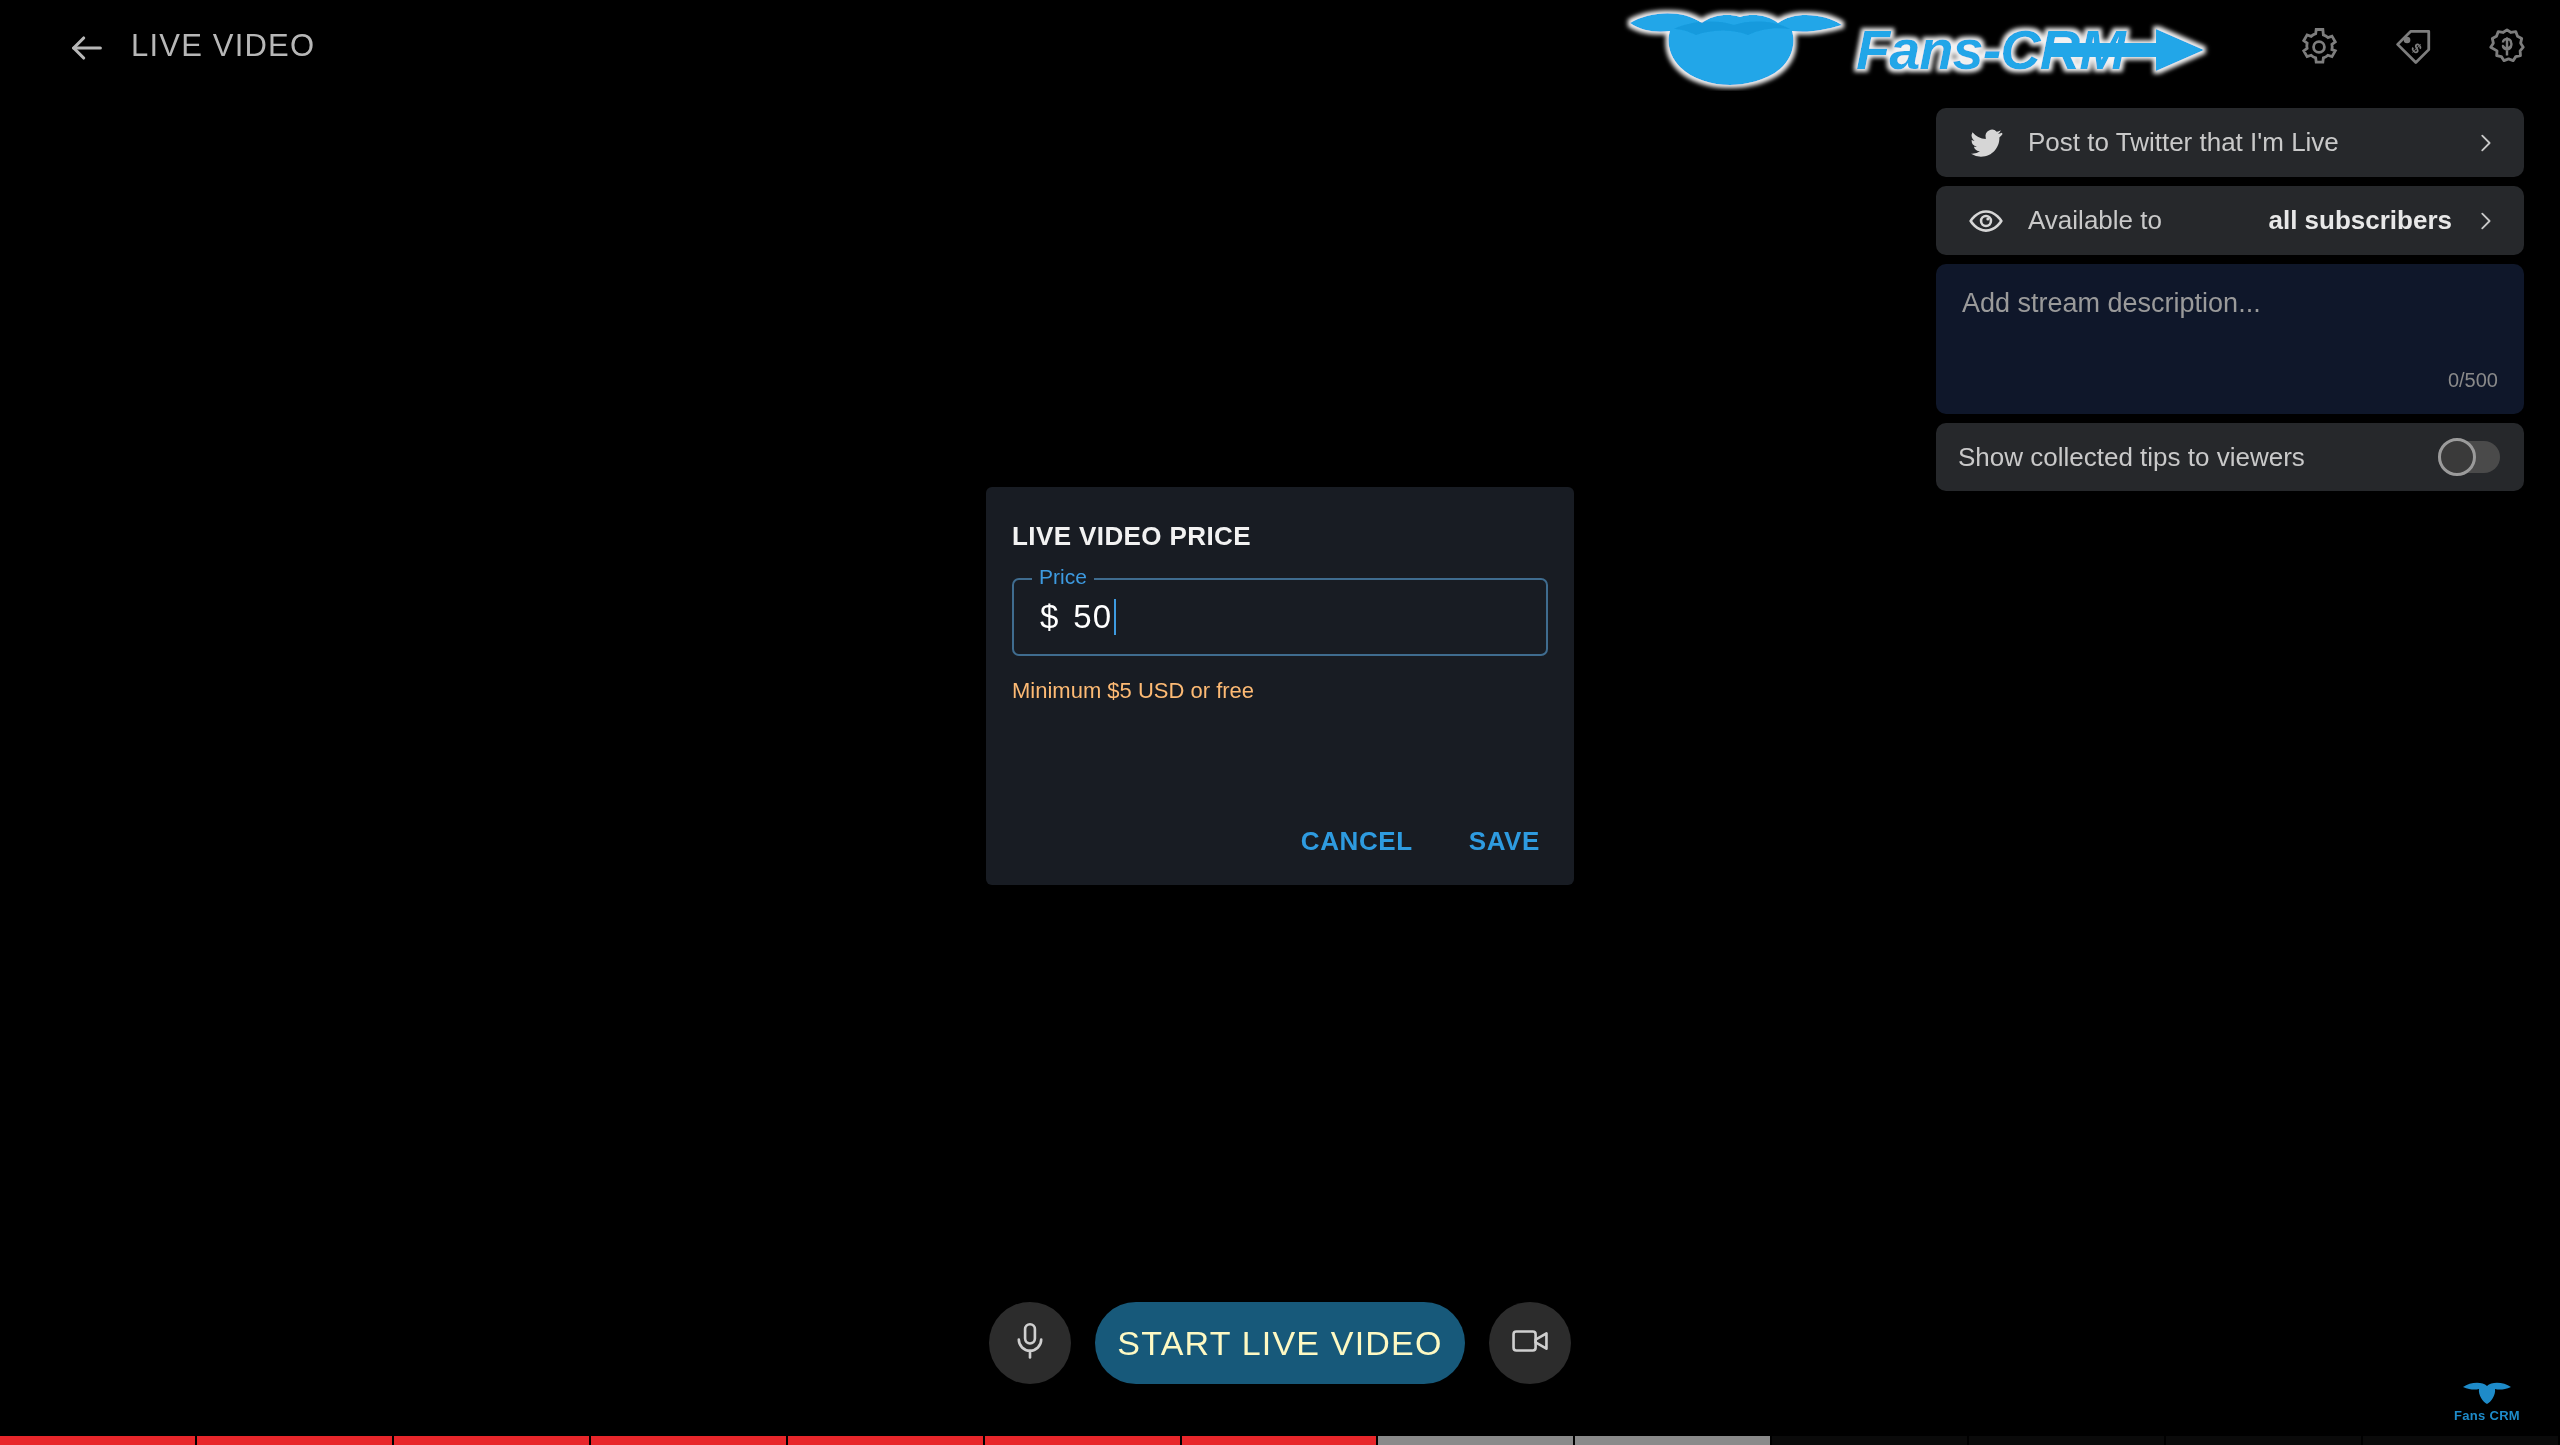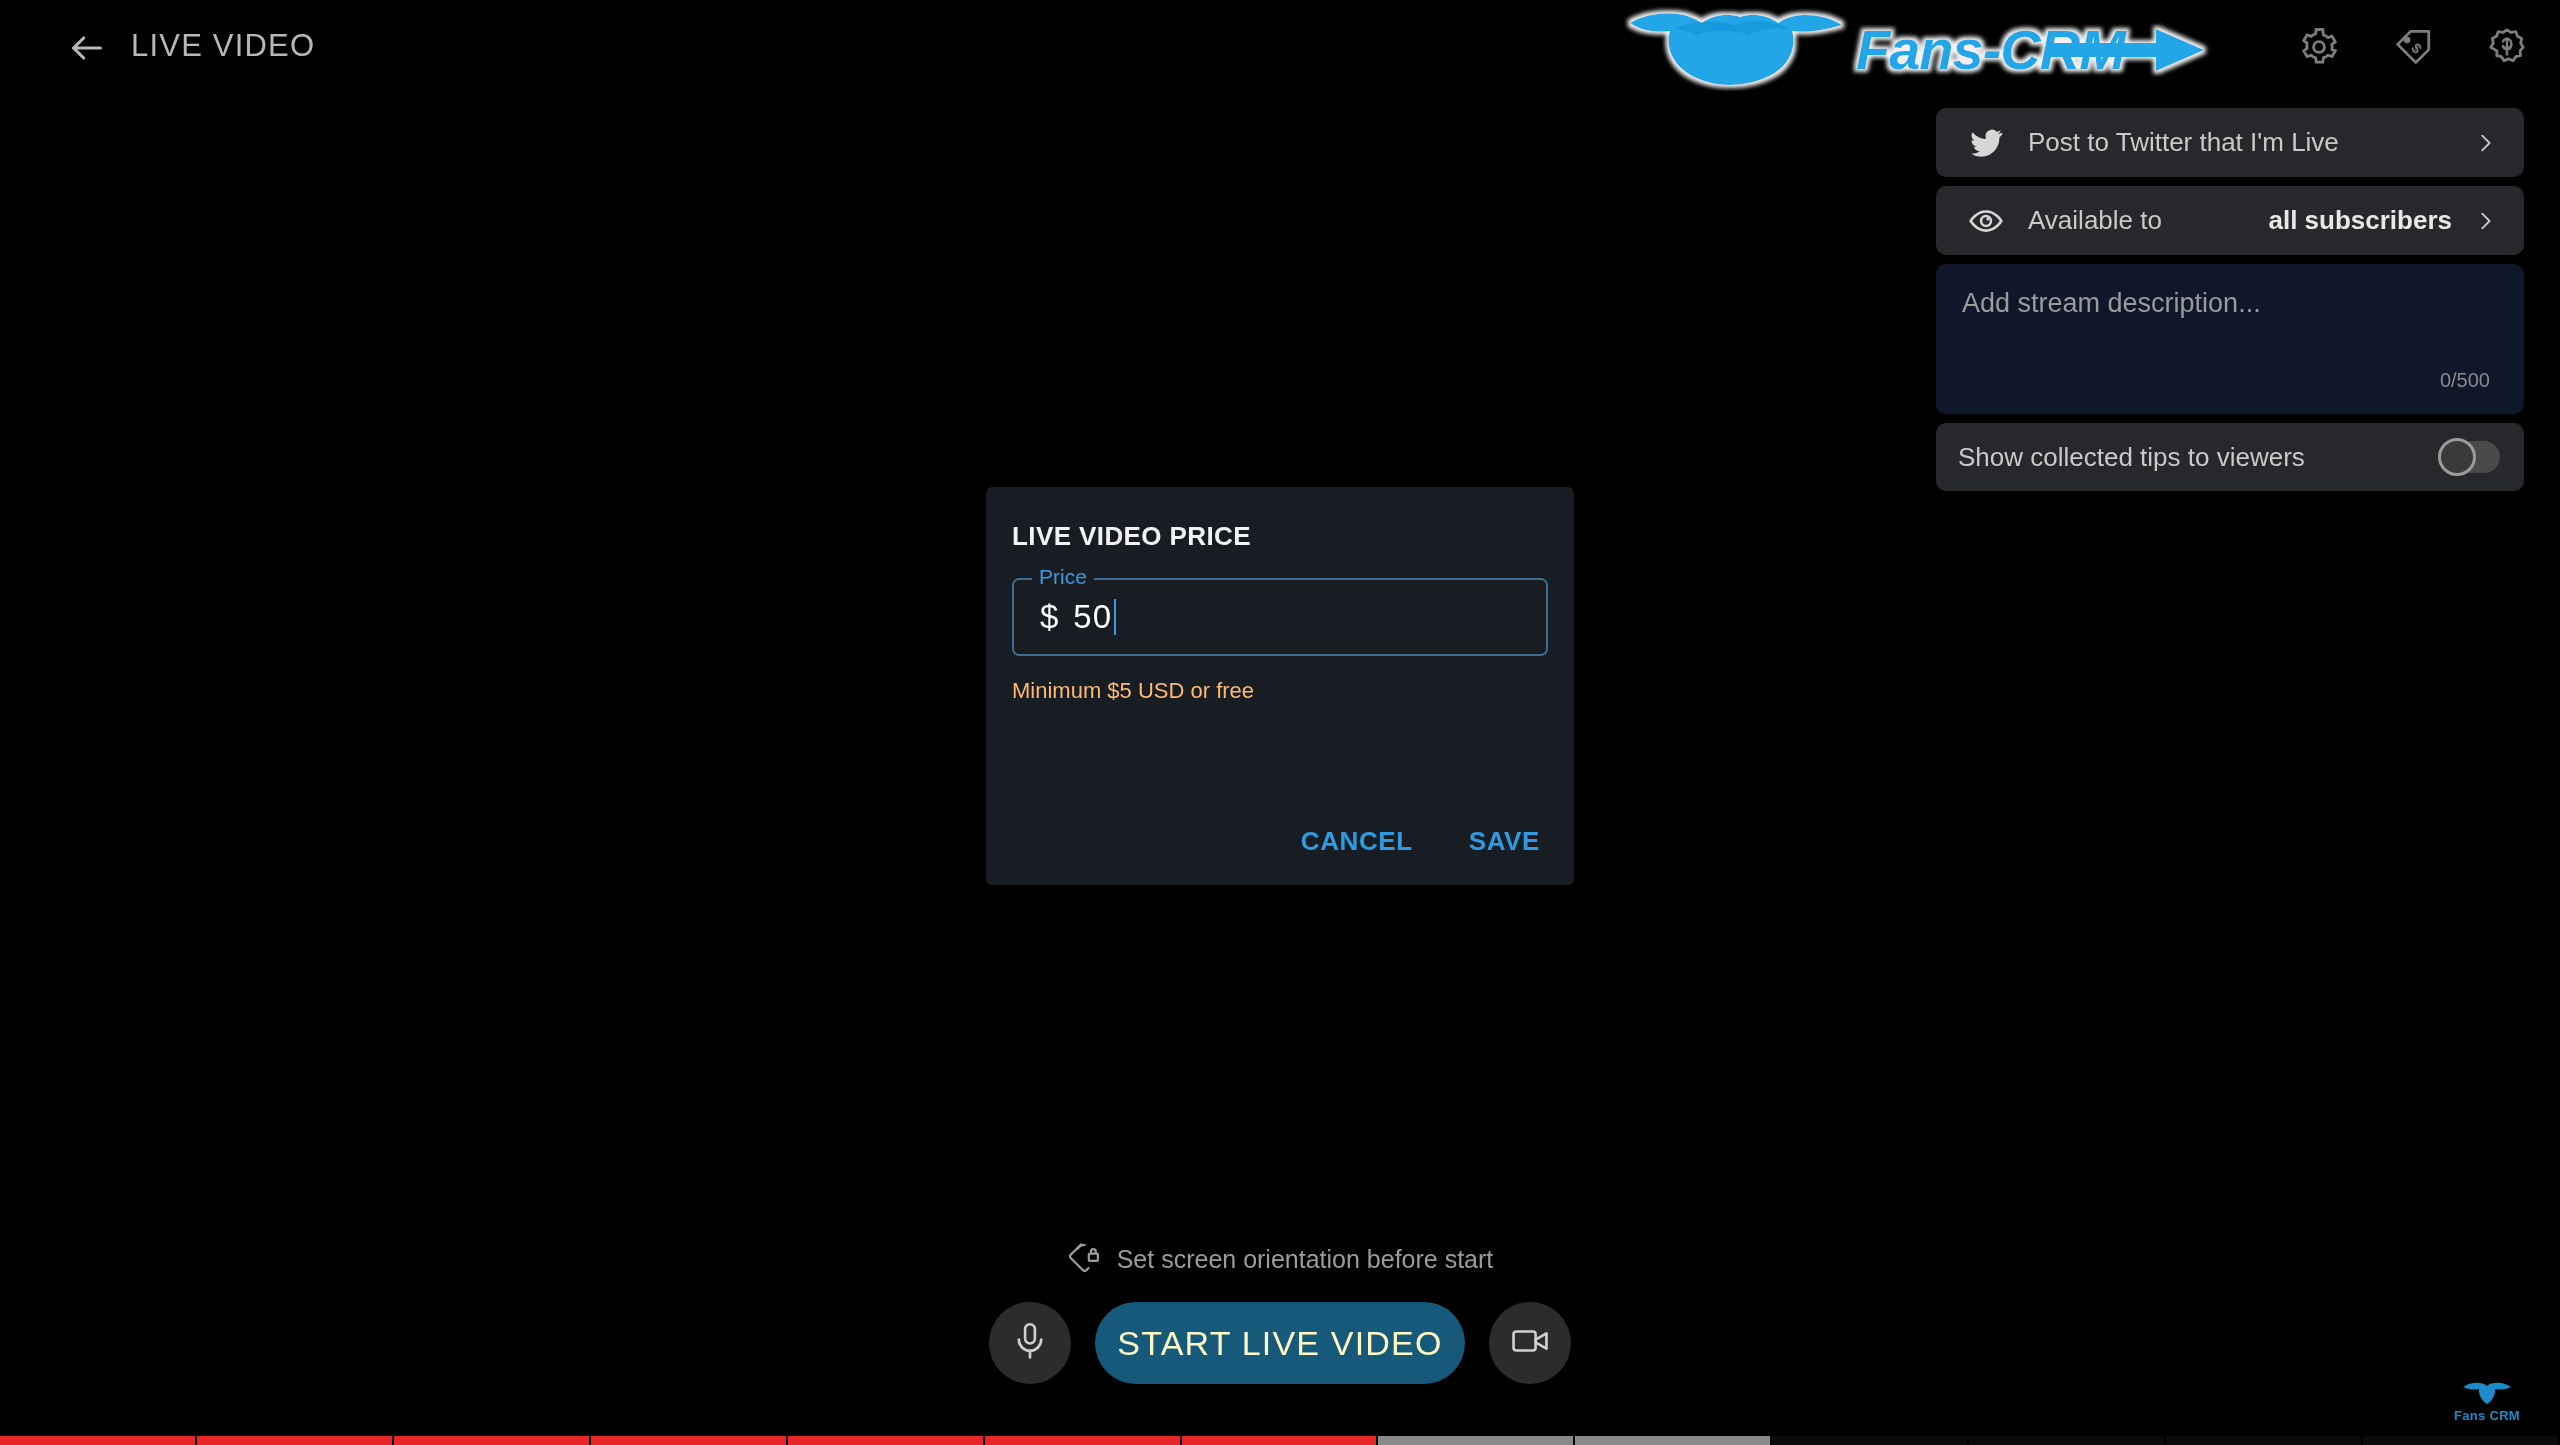--- a/index.html
+++ b/index.html
@@ -45,21 +45,21 @@
   .card .row-value { font-size:26px; color:#e8e8e8; font-weight:bold; margin-left:auto; margin-right:22px; }
   .chev { width:22px; height:32px; display:flex; align-items:center; justify-content:center; }
   .chev svg { width:22px; height:32px; }
   .row1 .chev { margin-left:auto; }
 
   .desc-card {
     background:#0f172a; border-radius:10px; height:150px; margin-bottom:9px;
     position:relative; padding:24px 26px;
   }
   .desc-placeholder { font-size:27px; color:#9a9a9a; }
-  .desc-count { position:absolute; right:34px; bottom:22px; font-size:20px; color:#8a8a8a; }
+  .desc-count { position:absolute; right:26px; bottom:22px; font-size:20px; color:#8a8a8a; }
 
   .tips-card {
     background:#26282b; border-radius:10px; height:68px; margin-bottom:9px;
     display:flex; align-items:center; padding:0 24px 0 22px;
   }
   .tips-label { font-size:26px; color:#c9c9c9; }
   .toggle {
     margin-left:auto; width:62px; height:32px; border-radius:16px;
     background:#4a4a4a; position:relative;
   }
@@ -255,31 +255,20 @@
     <div class="helper">
       <div>Minimum $5 USD or free</div>
     </div>
 
     <div class="dlg-actions">
       <button class="dlg-btn">CANCEL</button>
       <button class="dlg-btn">SAVE</button>
     </div>
   </div>
 
-  <div class="orientation">
-    <span>
-      <svg viewBox="0 0 24 24" fill="none" stroke="#9b9b9b" stroke-width="1.6" stroke-linejoin="round">
-        <path d="M10.4 2.6 2.6 10.4a1.6 1.6 0 0 0 0 2.3l8.7 8.7a1.6 1.6 0 0 0 2.3 0l2-2"></path>
-        <path d="M7 6.8a6.6 6.6 0 0 1 6-3.4"></path>
-        <rect x="15.4" y="9.6" width="6.4" height="5.2" rx="0.8"></rect>
-        <path d="M16.9 9.6V8.1a1.7 1.7 0 0 1 3.4 0v1.5"></path>
-      </svg>
-    </span>
-    <span class="otext">Set screen orientation before start</span>
-  </div>
 
   <div class="bottom-ctl">
     <div class="circle-btn">
       <span>
         <svg viewBox="0 0 24 24" fill="none" stroke="#cfcfcf" stroke-width="1.5" stroke-linecap="round">
           <rect x="9.2" y="2.4" width="5.6" height="11" rx="2.8"></rect>
           <path d="M5.6 11.2a6.4 6.4 0 0 0 12.8 0"></path>
           <line x1="12" y1="17.6" x2="12" y2="21.4"></line>
         </svg>
       </span>

